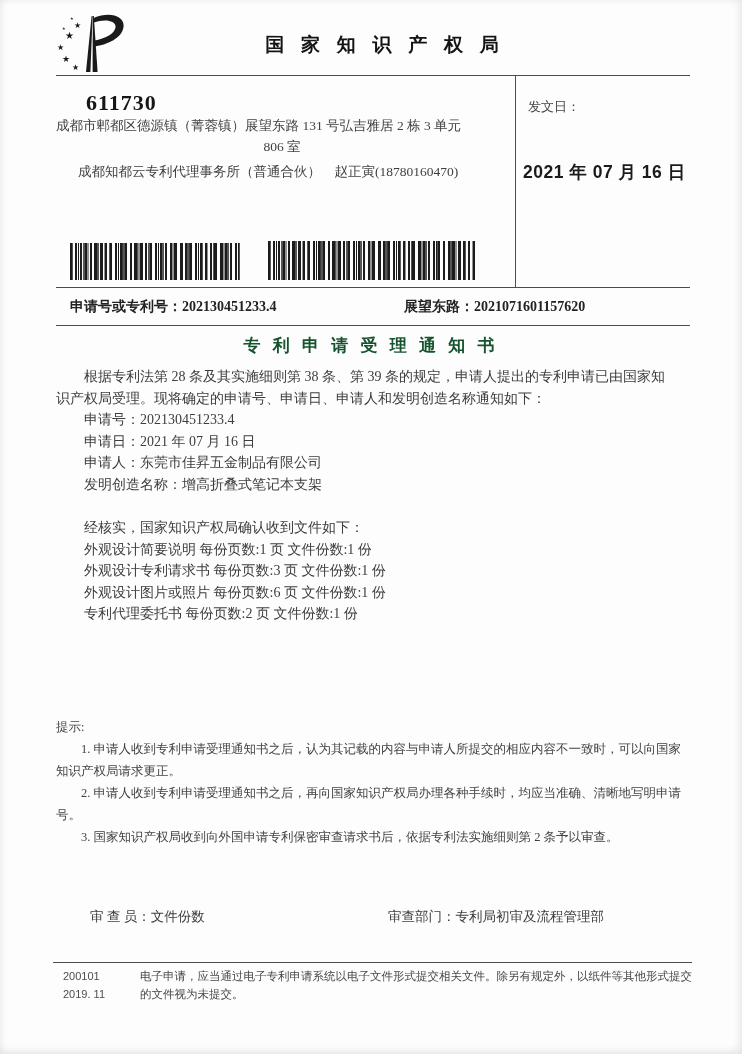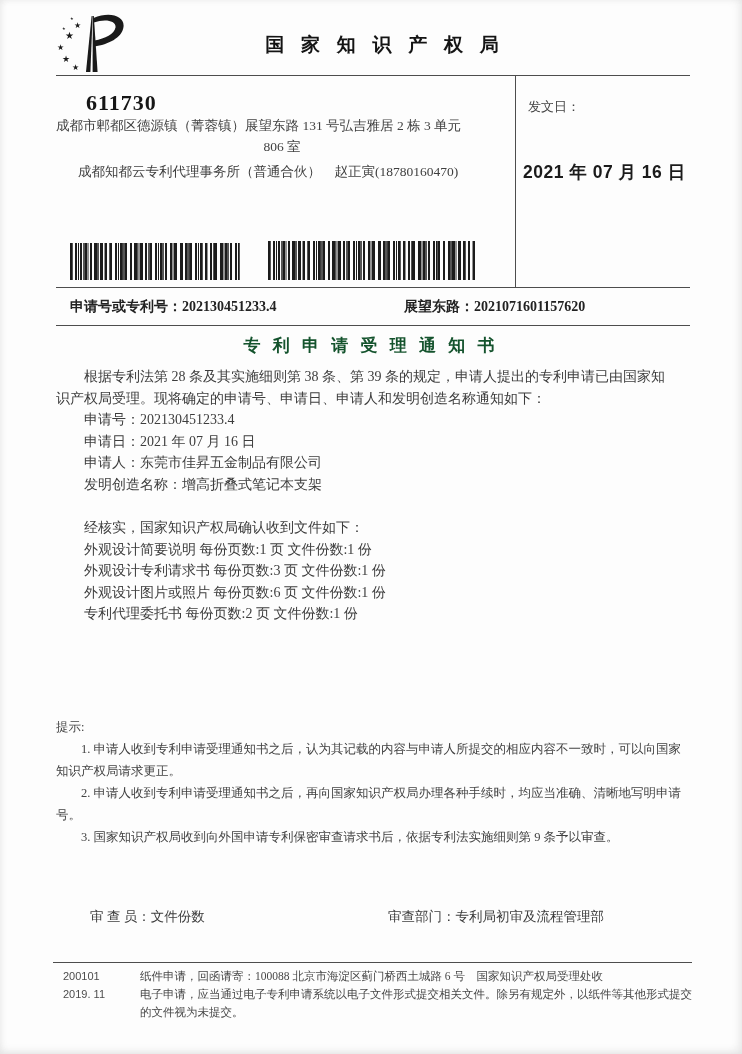--- a/index.html
+++ b/index.html
@@ -166,36 +166,35 @@
     <div class="field-line">外观设计简要说明 每份页数:1 页  文件份数:1 份</div>
     <div class="field-line">外观设计专利请求书 每份页数:3 页  文件份数:1 份</div>
     <div class="field-line">外观设计图片或照片 每份页数:6 页  文件份数:1 份</div>
     <div class="field-line">专利代理委托书 每份页数:2 页  文件份数:1 份</div>
   </div>
 
   <div class="tips">
     <div>提示:</div>
     <div class="tip">1. 申请人收到专利申请受理通知书之后，认为其记载的内容与申请人所提交的相应内容不一致时，可以向国家知识产权局请求更正。</div>
     <div class="tip">2. 申请人收到专利申请受理通知书之后，再向国家知识产权局办理各种手续时，均应当准确、清晰地写明申请号。</div>
-    <div class="tip">3. 国家知识产权局收到向外国申请专利保密审查请求书后，依据专利法实施细则第 9 条予以审查。</div>
+    <div class="tip">3. 国家知识产权局收到向外国申请专利保密审查请求书后，依据专利法实施细则第 2 条予以审查。</div>
   </div>
 
   <div class="signoff">
     <div class="examiner">
       <span>审 查 员：</span><span>文件份数</span>
     </div>
     <div class="department">
       <span>审查部门：</span><span>专利局初审及流程管理部</span>
     </div>
   </div>
 
   <div class="rule" style="top:962px;left:53px;right:50px;"></div>
 
   <div class="footer-codes">
     <div>200101</div>
     <div>2019. 11</div>
   </div>
   <div class="footer-text">
-    <div>纸件申请，回函请寄：100088  北京市海淀区蓟门桥西土城路 6 号　国家知识产权局受理处收</div>
     <div>电子申请，应当通过电子专利申请系统以电子文件形式提交相关文件。除另有规定外，以纸件等其他形式提交的文件视为未提交。</div>
   </div>
 
 </div>
 
 </body></html>

